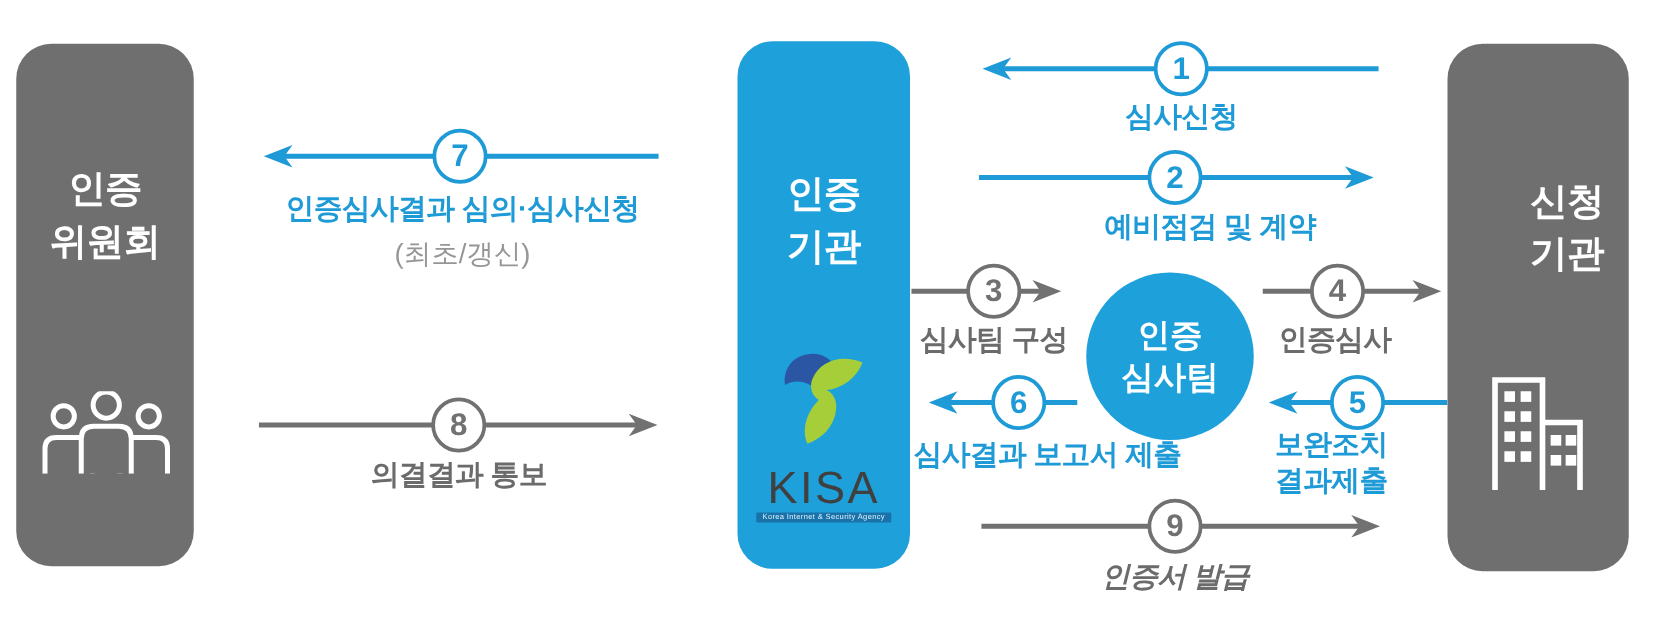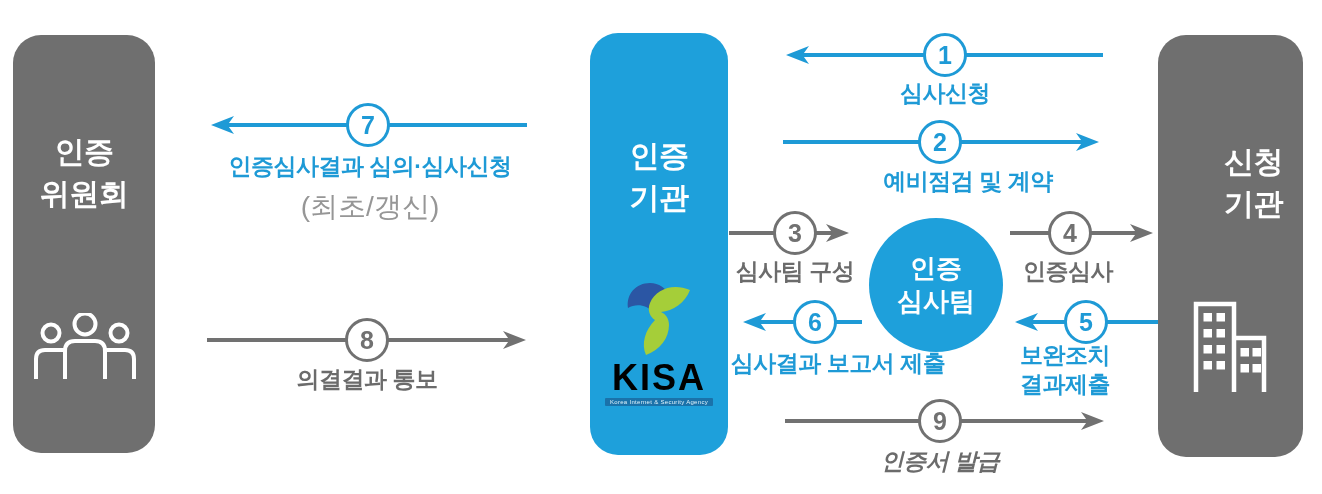--- a/index.html
+++ b/index.html
@@ -23,23 +23,23 @@
   .badge{position:absolute;width:38px;height:38px;border-radius:50%;background:#fff;
          border:3px solid;display:flex;align-items:center;justify-content:center;
          font-size:25px;font-weight:700;line-height:1;}
   .badge.blue{border-color:var(--accent-blue);color:var(--accent-blue);}
   .badge.gray{border-color:var(--arrow-gray);color:var(--arrow-gray);}
   .alabel{position:absolute;transform:translateX(-50%);white-space:nowrap;text-align:center;
           font-size:23px;font-weight:700;letter-spacing:-0.5px;line-height:29px;}
   .alabel.blue{color:var(--accent-blue);text-align:right;}
   .alabel.gray{color:var(--label-gray);}
   .note{position:absolute;transform:translateX(-50%);white-space:nowrap;
-        font-size:28px;font-weight:400;color:var(--note-gray);text-align:center;}
+        font-size:22px;font-weight:400;color:var(--note-gray);text-align:center;}
   .logo{position:absolute;left:0;top:248px;width:100%;display:flex;flex-direction:column;align-items:center;}
-  .logo-kisa{color:#000000;font-size:36px;font-weight:700;letter-spacing:2px;line-height:38px;margin-top:4px;}
+  .logo-kisa{color:#404040;font-size:36px;font-weight:400;letter-spacing:2px;line-height:38px;margin-top:16px;}
   .logo-tagline{margin-top:1px;font-size:6px;letter-spacing:.3px;color:#dff2fb;
                 background:rgba(23,77,130,.55);padding:1px 5px;border-radius:1px;}
   .mark-blue{fill:var(--logo-navy);}
   .mark-green{fill:var(--logo-green);}
   .fill-gray{fill:var(--box-gray);}
 </style>
 </head>
 <body>
 
 <div class="canvas">

